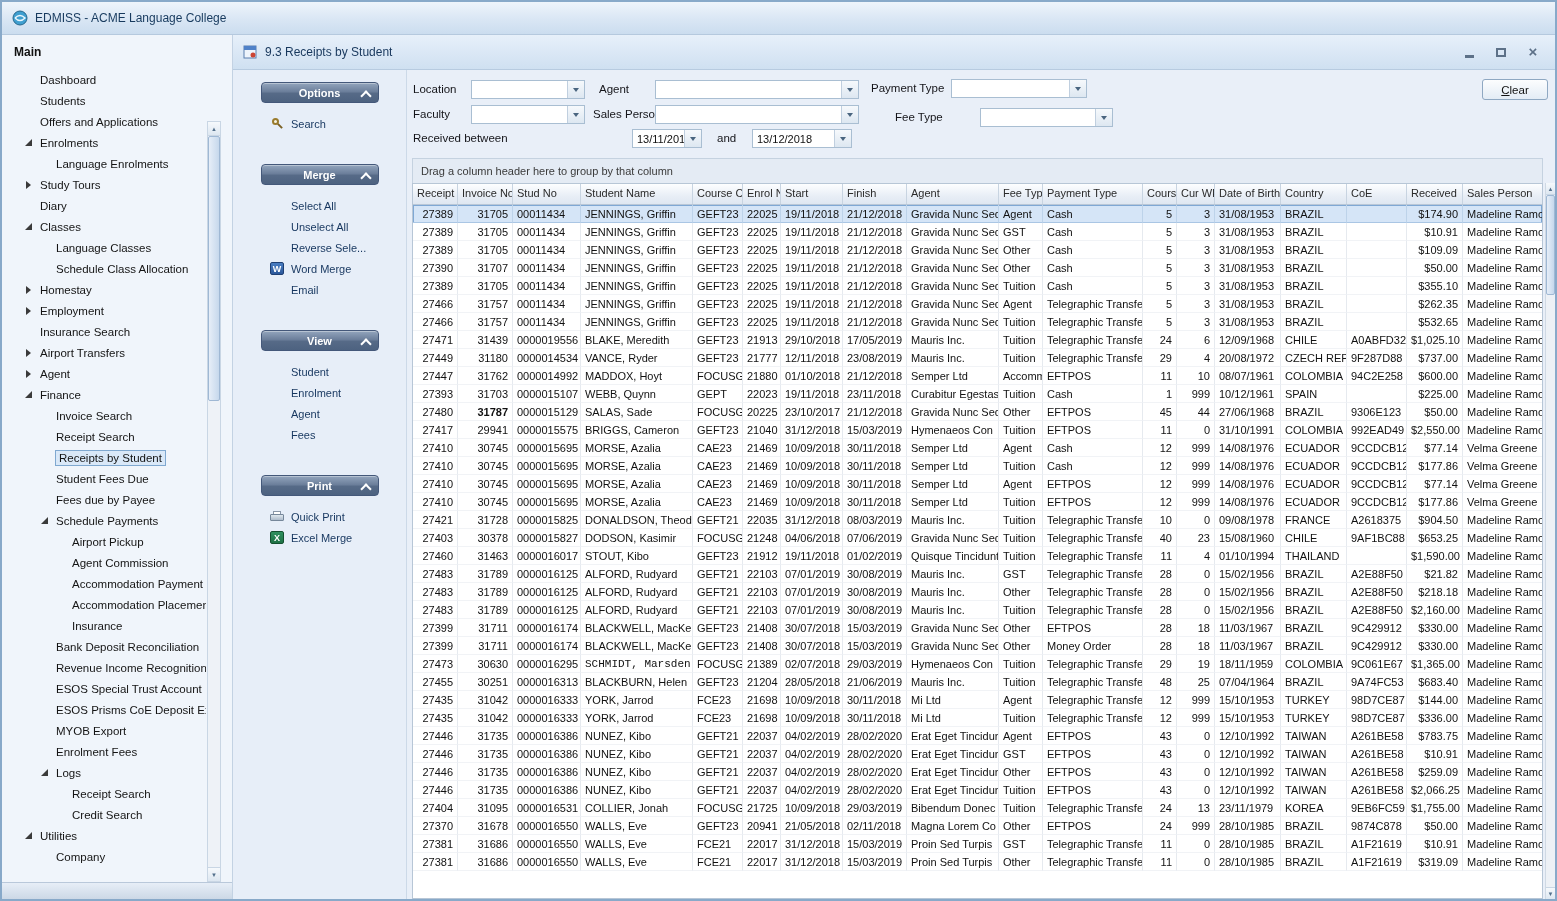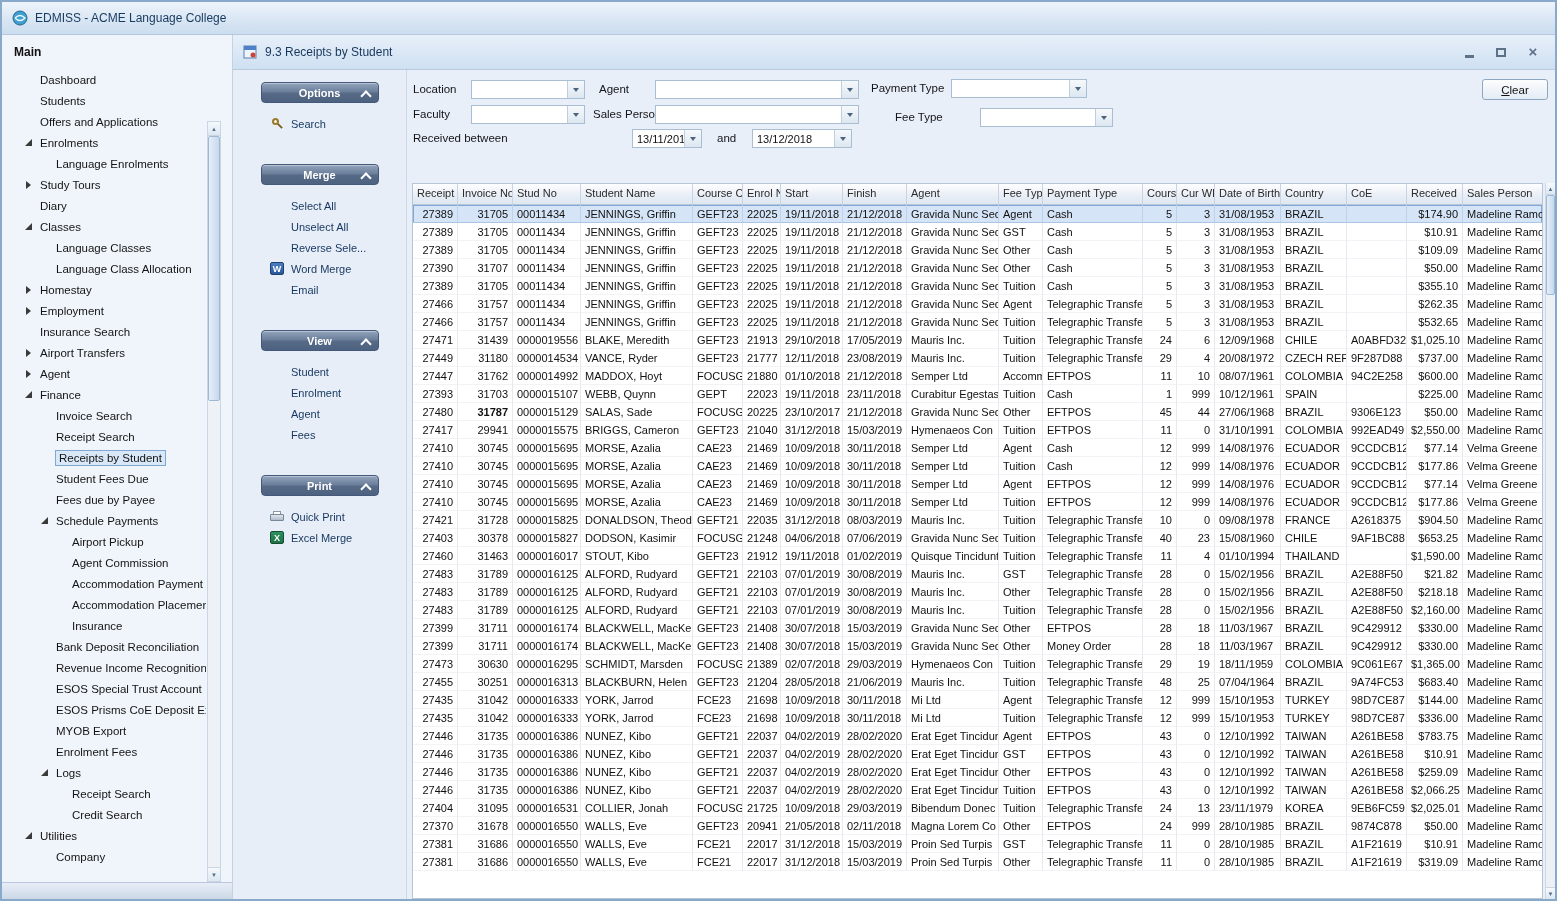--- a/index.html
+++ b/index.html
@@ -137,21 +137,21 @@
           <div class="tree-item" style="padding-left: 20px;">
             <span class="arrow expanded"></span>
             <span class="tree-label">Classes</span>
           </div>
           <div class="tree-item" style="padding-left: 36px;">
             <span class="arrow none"></span>
             <span class="tree-label">Language Classes</span>
           </div>
           <div class="tree-item" style="padding-left: 36px;">
             <span class="arrow none"></span>
-            <span class="tree-label">Language Class Allocation</span>
+            <span class="tree-label">Schedule Class Allocation</span>
           </div>
           <div class="tree-item" style="padding-left: 20px;">
             <span class="arrow collapsed"></span>
             <span class="tree-label">Homestay</span>
           </div>
           <div class="tree-item" style="padding-left: 20px;">
             <span class="arrow collapsed"></span>
             <span class="tree-label">Employment</span>
           </div>
           <div class="tree-item" style="padding-left: 20px;">
@@ -438,20 +438,23 @@
             </div>
             <span class="flabel" style="left:310px;top:62px">and</span>
             <div class="combo" style="left:345px;top:59px;width:100px">
               <span class="combo-value">13/12/2018</span>
               <span class="dd-btn">
                   <span class="dd-arrow"></span>
                 </span>
             </div>
           </div>
 
+          <div class="groupby-bar">
+            <span>Drag a column header here to group by that column</span>
+          </div>
 
           <div class="grid">
             <div class="grid-header">
                 <div class="gh-cell" style="width: 45px;">Receipt No</div>
                 <div class="gh-cell" style="width: 55px;">Invoice No</div>
                 <div class="gh-cell" style="width: 68px;">Stud No</div>
                 <div class="gh-cell" style="width: 112px;">Student Name</div>
                 <div class="gh-cell" style="width: 50px;">Course Code</div>
                 <div class="gh-cell" style="width: 38px;">Enrol No</div>
                 <div class="gh-cell" style="width: 62px;">Start</div>
@@ -965,21 +968,21 @@
                   <div class="gr-cell" style="width: 66px;">11/03/1967</div>
                   <div class="gr-cell" style="width: 66px;">BRAZIL</div>
                   <div class="gr-cell" style="width: 60px;">9C429912</div>
                   <div class="gr-cell num" style="width: 56px;">$330.00</div>
                   <div class="gr-cell" style="width: 81px;">Madeline Ramos</div>
                 </div>
                 <div class="grid-row">
                   <div class="gr-cell num" style="width: 45px;">27473</div>
                   <div class="gr-cell num" style="width: 55px;">30630</div>
                   <div class="gr-cell" style="width: 68px;">0000016295</div>
-                  <div class="gr-cell" style="width: 112px;">SCHMIDT, Marsden</div>
+                  <div class="gr-cell" style="width: 112px; font-family: Liberation Mono, monospace;">SCHMIDT, Marsden</div>
                   <div class="gr-cell" style="width: 50px;">FOCUSGEN</div>
                   <div class="gr-cell num" style="width: 38px;">21389</div>
                   <div class="gr-cell" style="width: 62px;">02/07/2018</div>
                   <div class="gr-cell" style="width: 64px;">29/03/2019</div>
                   <div class="gr-cell" style="width: 92px;">Hymenaeos Con</div>
                   <div class="gr-cell" style="width: 44px;">Tuition</div>
                   <div class="gr-cell" style="width: 100px;">Telegraphic Transfer</div>
                   <div class="gr-cell num" style="width: 34px;">29</div>
                   <div class="gr-cell num" style="width: 38px;">19</div>
                   <div class="gr-cell" style="width: 66px;">18/11/1959</div>
@@ -1138,21 +1141,21 @@
                   <div class="gr-cell" style="width: 62px;">10/09/2018</div>
                   <div class="gr-cell" style="width: 64px;">29/03/2019</div>
                   <div class="gr-cell" style="width: 92px;">Bibendum Donec</div>
                   <div class="gr-cell" style="width: 44px;">Tuition</div>
                   <div class="gr-cell" style="width: 100px;">Telegraphic Transfer</div>
                   <div class="gr-cell num" style="width: 34px;">24</div>
                   <div class="gr-cell num" style="width: 38px;">13</div>
                   <div class="gr-cell" style="width: 66px;">23/11/1979</div>
                   <div class="gr-cell" style="width: 66px;">KOREA</div>
                   <div class="gr-cell" style="width: 60px;">9EB6FC59</div>
-                  <div class="gr-cell num" style="width: 56px;">$2,025.01</div>
+                  <div class="gr-cell num" style="width: 56px;">$1,755.00</div>
                   <div class="gr-cell" style="width: 81px;">Madeline Ramos</div>
                 </div>
                 <div class="grid-row">
                   <div class="gr-cell num" style="width: 45px;">27370</div>
                   <div class="gr-cell num" style="width: 55px;">31678</div>
                   <div class="gr-cell" style="width: 68px;">0000016550</div>
                   <div class="gr-cell" style="width: 112px;">WALLS, Eve</div>
                   <div class="gr-cell" style="width: 50px;">GEFT23</div>
                   <div class="gr-cell num" style="width: 38px;">20941</div>
                   <div class="gr-cell" style="width: 62px;">21/05/2018</div>

